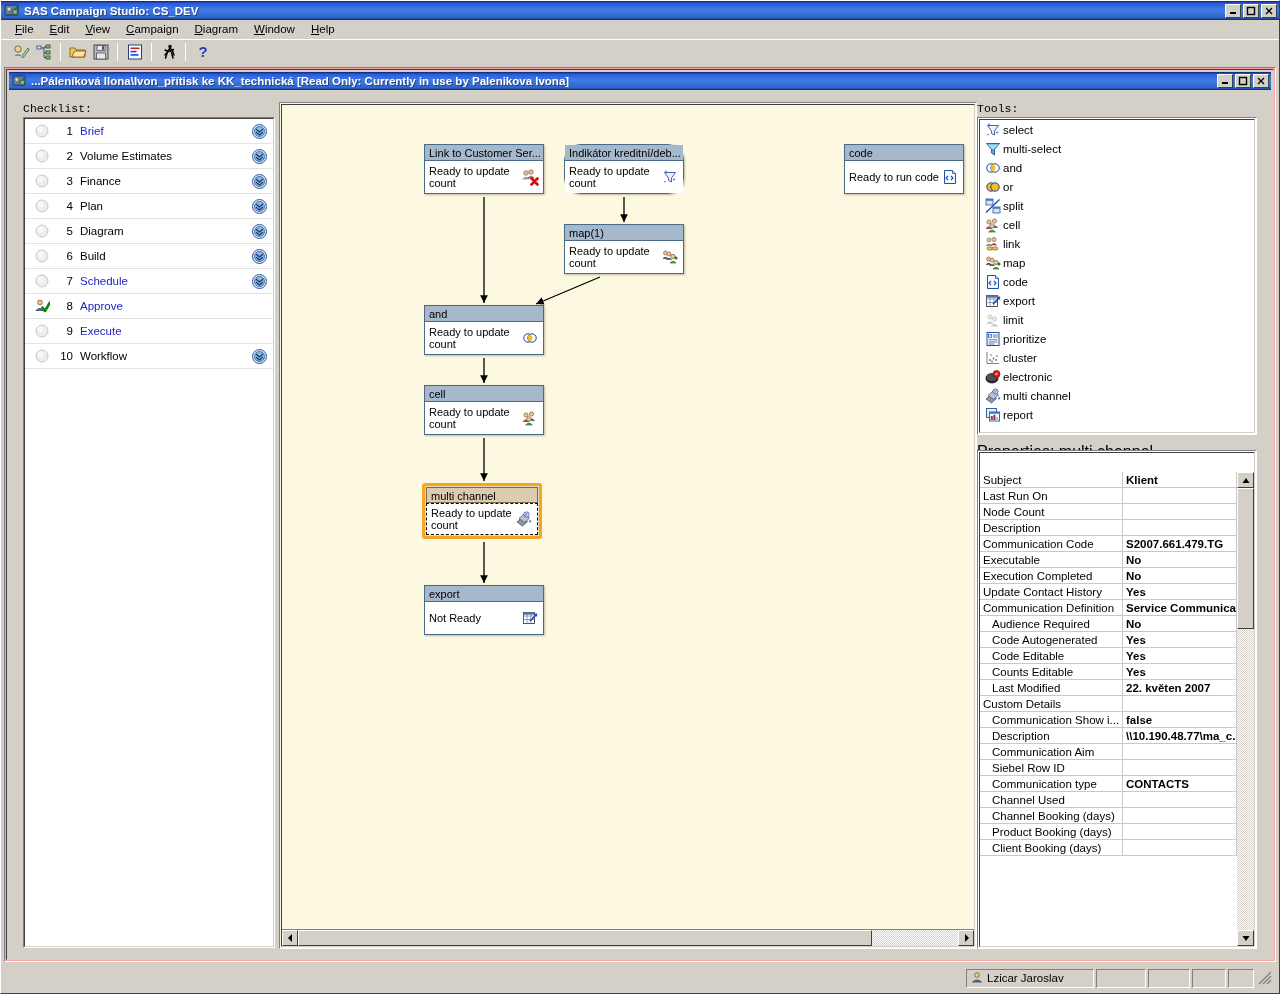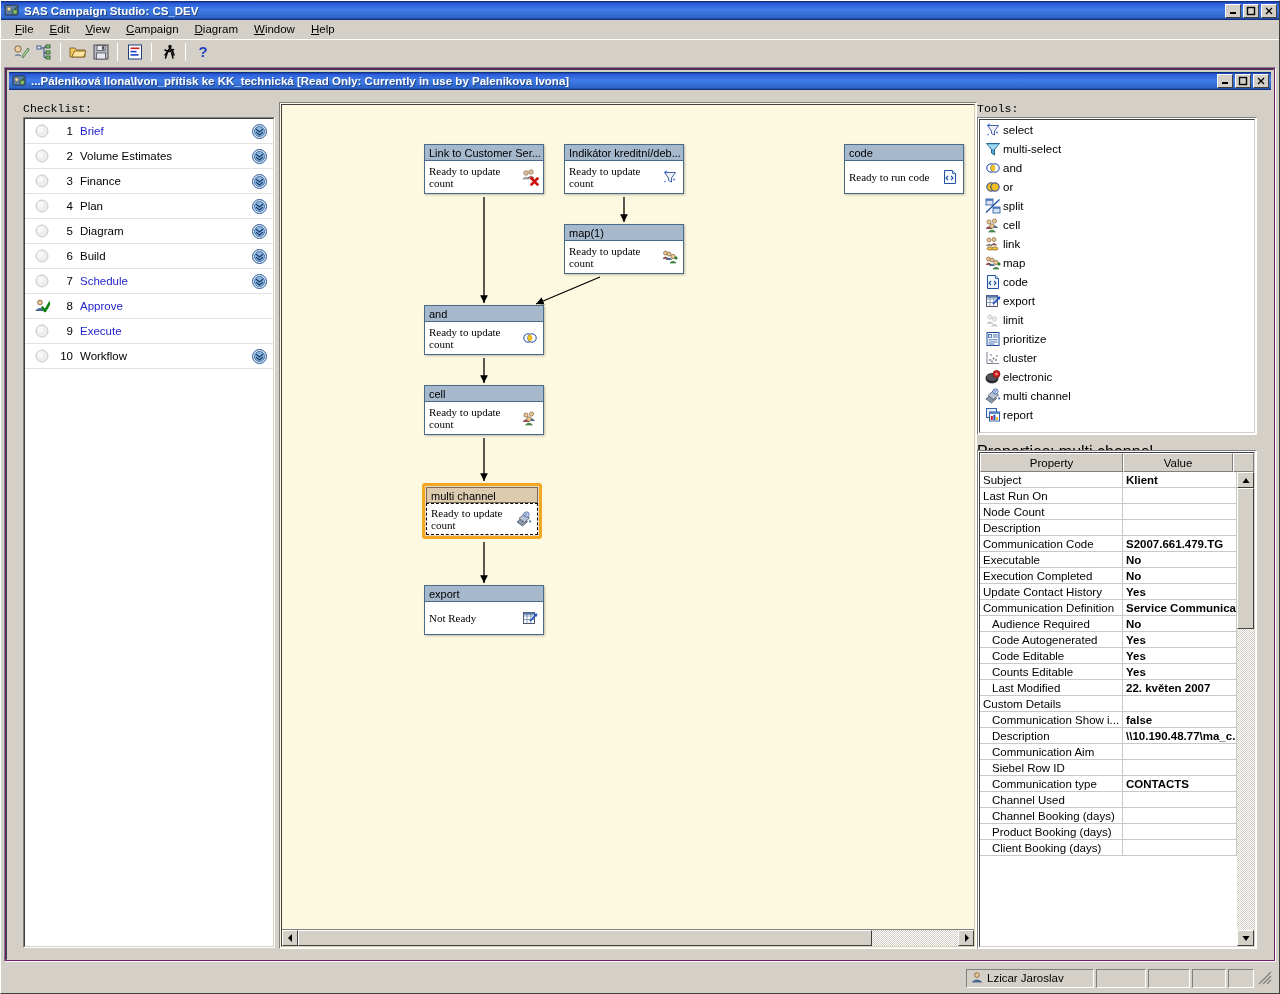--- a/index.html
+++ b/index.html
@@ -57,21 +57,21 @@
     height:25px; background:#d4d0c8; display:flex; align-items:center;
     padding-left:8px; gap:0px;
     border-top:1px solid #fff;
   }
   .tbtn { width:23px; height:22px; display:flex; align-items:center; justify-content:center; }
   .tsep { width:1px; height:18px; background:#808080; border-right:1px solid #fff; margin:0 5px; }
 
   
   .mdi {
     position:absolute; left:3px; top:66px; right:3px; bottom:31px;
-    background:#701a75;
+    background:#fca5a5;
     border:1px solid #808080;
     border-right-color:#fff; border-bottom-color:#fff;
   }
   .mdi-inner {
     position:absolute; inset:1px;
     border:1px solid #404040; border-right-color:#d4d0c8; border-bottom-color:#d4d0c8;
     background:#d4d0c8;
   }
   .child-titlebar {
     position:absolute; left:2px; top:2px; right:2px; height:18px;
@@ -129,21 +129,21 @@
   }
   .node-hdr {
     background:#a5b8cc; border-bottom:1px solid #4a6a8a;
     font-size:11px; color:#000; padding:2px 4px; height:16px;
     white-space:nowrap; overflow:hidden; line-height:12px;
   }
   .node-body {
     display:flex; align-items:center; padding:3px 4px; min-height:32px;
     background:#fff;
   }
-  .node-status { flex:1; font-size:11px; color:#000; line-height:12px;font-family:Liberation Serif, serif; }
+  .node-status { flex:1; font-size:11px; color:#000; line-height:12px; }
   .node-icon { width:18px; height:18px; flex:0 0 18px; display:flex; align-items:center; justify-content:center; }
 
   .node.selected {
     border:3px solid #f5a623; border-radius:3px; box-shadow:none;
     background:#e8d9bf; padding:1px;
   }
   .node.selected .node-hdr { background:#ddcbb0; border:1px solid #7a6a52; }
   .node.selected .node-body {
     border:1px dashed #000; background:#fff; margin-top:0px;
   }
@@ -572,21 +572,21 @@
                         <svg width="18" height="18" viewBox="0 0 18 18">
                           <circle cx="5" cy="5" r="2.3" fill="#d8c0a0" stroke="#806040" stroke-width=".6"></circle>
                           <path d="M1.8 11 q3.2-3.6 6.4 0 Z" fill="#b8b8b8" stroke="#707070" stroke-width=".6"></path>
                           <circle cx="10" cy="4" r="2.3" fill="#d8c0a0" stroke="#806040" stroke-width=".6"></circle>
                           <path d="M6.8 10 q3.2-3.6 6.4 0 Z" fill="#c08080" stroke="#804040" stroke-width=".6"></path>
                           <path d="M10.5 10.5 L16.5 16.5 M16.5 10.5 L10.5 16.5" stroke="#cc1010" stroke-width="2.6" stroke-linecap="round"></path>
                         </svg>
                       </span>
                     </div>
                   </div>
-                  <div class="node" style="left: 282px; top: 39px;">
+                  <div class="node" style="left: 282px; top: 39px; border-radius: 16px;">
                     <div class="node-hdr">Indikátor kreditní/deb...</div>
                     <div class="node-body">
                       <span class="node-status">Ready to update count</span>
                       <span class="node-icon">
                         <svg width="16" height="16" viewBox="0 0 16 16">
                           <path d="M2.5 3.5 L13.5 3.5 L9.5 9 L9.5 13 L6.5 11.5 L6.5 9 Z" fill="#f0f0f8" stroke="#3050a0" stroke-width=".9"></path>
                           <path d="M4 1 L4.6 2.4 L6 3 L4.6 3.6 L4 5 L3.4 3.6 L2 3 L3.4 2.4 Z" fill="#4070d0"></path>
                           <path d="M12 9 L12.5 10 L13.5 10.5 L12.5 11 L12 12 L11.5 11 L10.5 10.5 L11.5 10 Z" fill="#4070d0"></path>
                           <path d="M3 11.5 L3.4 12.3 L4.2 12.7 L3.4 13.1 L3 13.9 L2.6 13.1 L1.8 12.7 L2.6 12.3 Z" fill="#4070d0"></path>
                         </svg>
@@ -889,25 +889,20 @@
                     </svg>
                   </span>
                   <span class="tool-label">report</span>
                 </div>
               </div>
           </div>
 
           <div class="props-label">Properties:  multi channel</div>
           <div class="props-box">
             <div class="props-inner">
-              <div class="props-header">
-                <div class="ph-cell ph-prop">Property</div>
-                <div class="ph-cell ph-val">Value</div>
-                <div class="ph-cell ph-pad"></div>
-              </div>
               <div class="props-rows" id="props-rows">
                   <div class="pr">
                     <span class="pr-name">Subject</span>
                     <span class="pr-val">Klient</span>
                   </div>
                   <div class="pr">
                     <span class="pr-name">Last Run On</span>
                     <span class="pr-val"></span>
                   </div>
                   <div class="pr">

